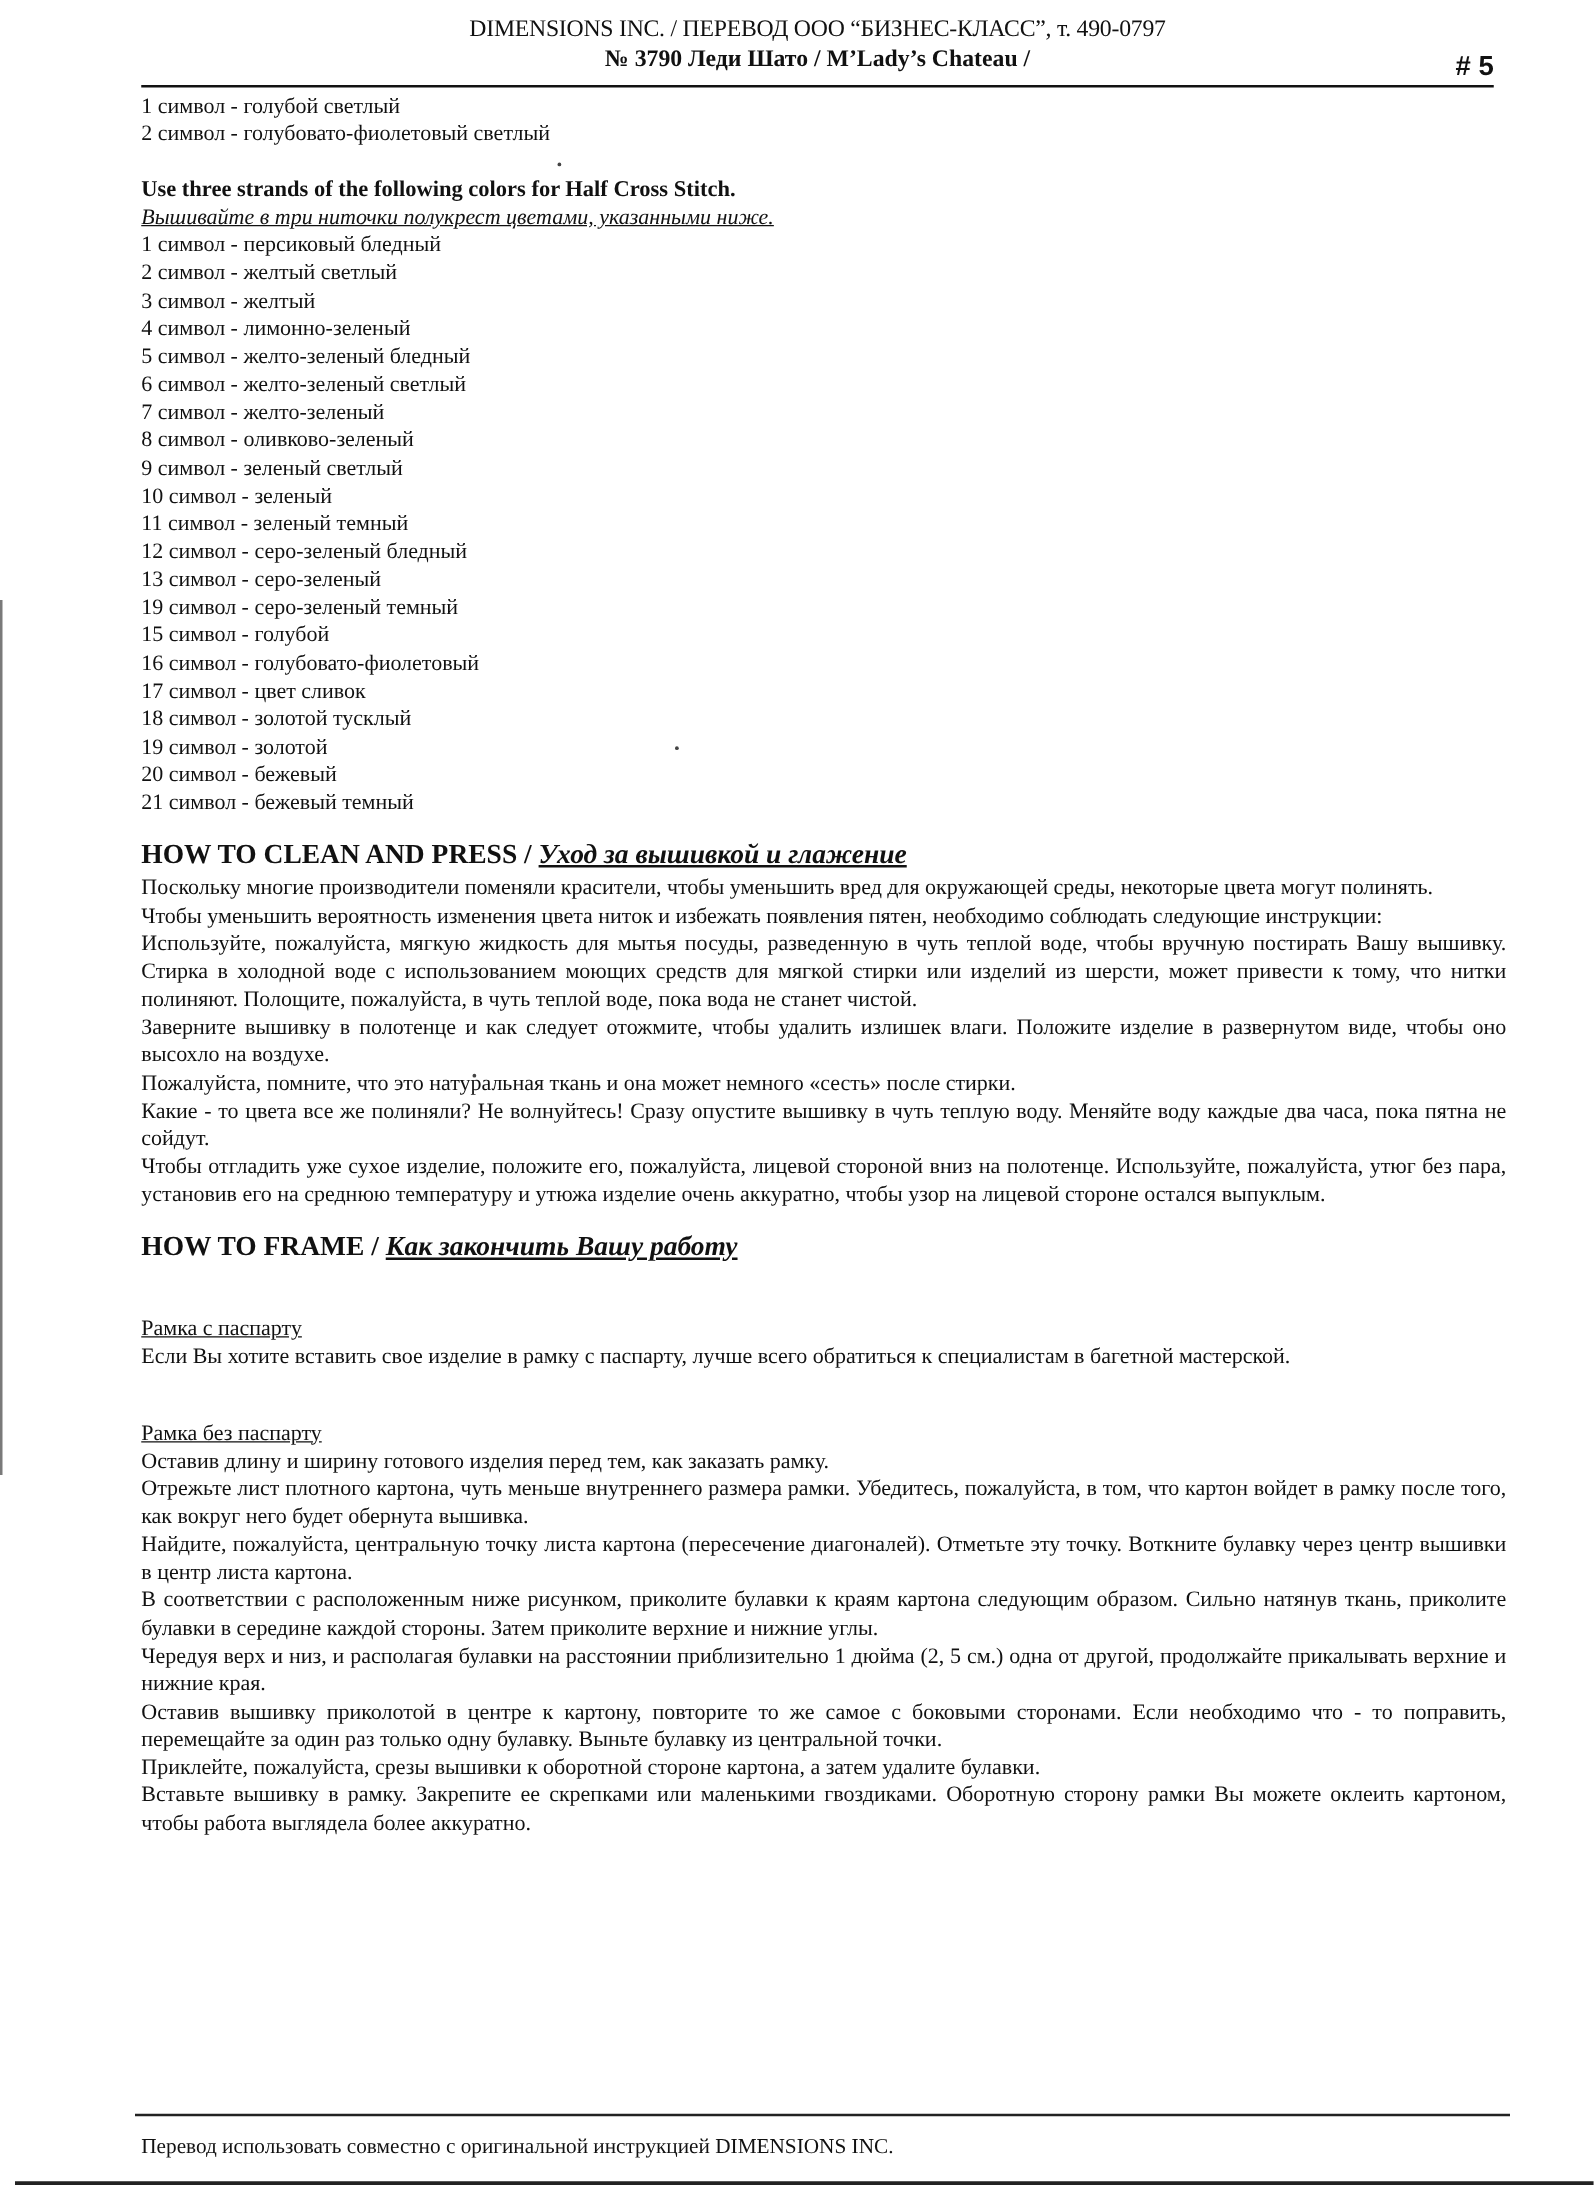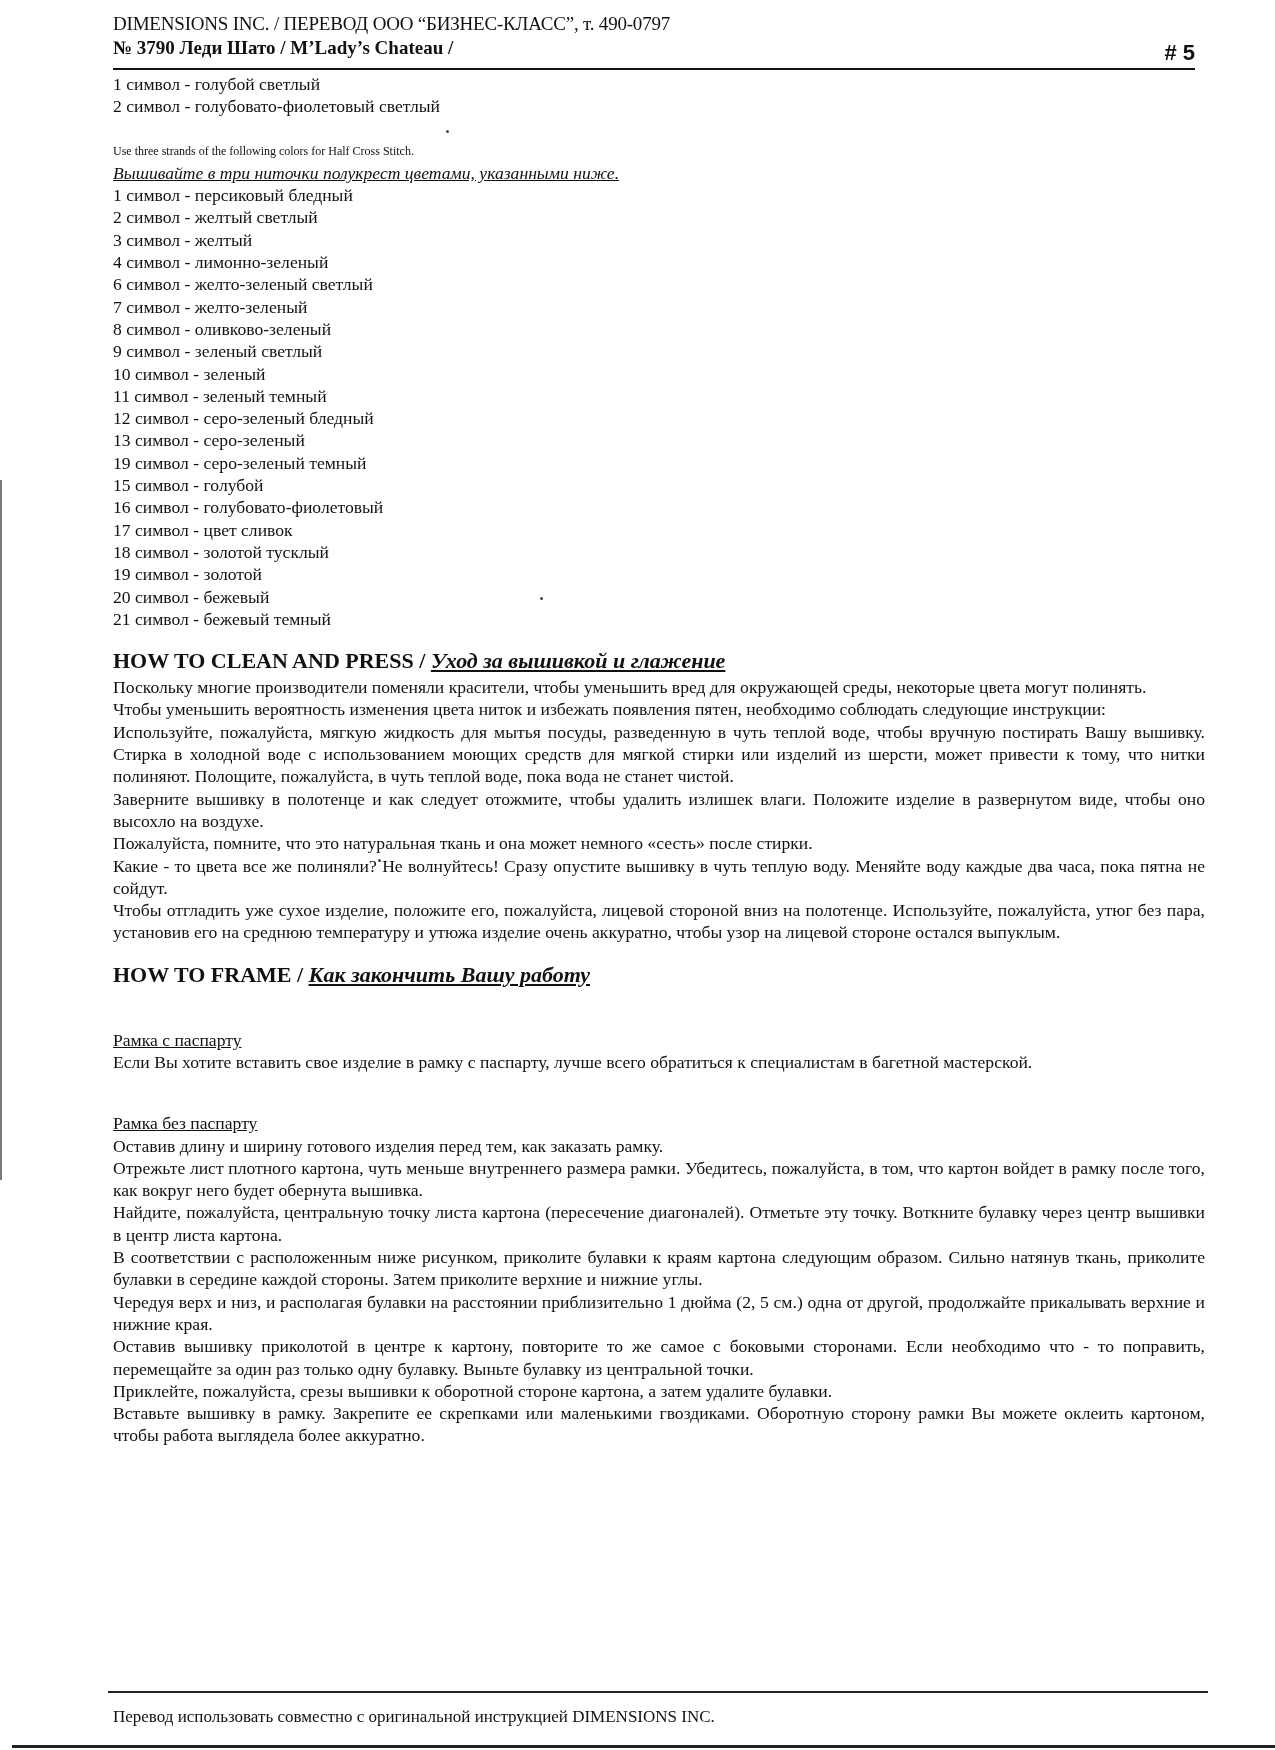--- a/index.html
+++ b/index.html
@@ -22,20 +22,21 @@
       width: 2px;
       height: 700px;
       background: #222;
       opacity: 0.6;
     }
     .header {
       position: absolute;
       left: 113px;
       top: 12px;
       width: 1082px;
+      text-align: center;
     }
     .header-line1 {
       font-size: 19px;
       line-height: 24px;
       letter-spacing: -0.2px;
       white-space: nowrap;
     }
     .header-line2 {
       font-size: 19px;
       line-height: 24px;
@@ -66,22 +67,22 @@
       font-size: 17.6px;
       line-height: 22.3px;
     }
     .line {
       white-space: nowrap;
     }
     .gap {
       height: 22px;
     }
     .bold-line {
-      font-weight: normal;
-      font-size: 12px;
+      font-weight: bold;
+      font-size: 18px;
       white-space: nowrap;
     }
     .italic-under {
       font-style: italic;
       text-decoration: underline;
       white-space: nowrap;
     }
     .section-title {
       font-size: 22px;
       line-height: 30px;
@@ -160,20 +161,21 @@
   <div class="gap"></div>
 
   <div>
     <div class="bold-line">Use three strands of the following colors for Half Cross Stitch.</div>
     <div class="italic-under">Вышивайте в три ниточки полукрест цветами, указанными ниже.</div>
     <div>
       <div class="line">1 символ - персиковый бледный</div>
       <div class="line">2 символ - желтый светлый</div>
       <div class="line">3 символ - желтый</div>
       <div class="line">4 символ - лимонно-зеленый</div>
+      <div class="line">5 символ - желто-зеленый бледный</div>
       <div class="line">6 символ - желто-зеленый светлый</div>
       <div class="line">7 символ - желто-зеленый</div>
       <div class="line">8 символ - оливково-зеленый</div>
       <div class="line">9 символ - зеленый светлый</div>
       <div class="line">10 символ - зеленый</div>
       <div class="line">11 символ - зеленый темный</div>
       <div class="line">12 символ - серо-зеленый бледный</div>
       <div class="line">13 символ - серо-зеленый</div>
       <div class="line">19 символ - серо-зеленый темный</div>
       <div class="line">15 символ - голубой</div>

